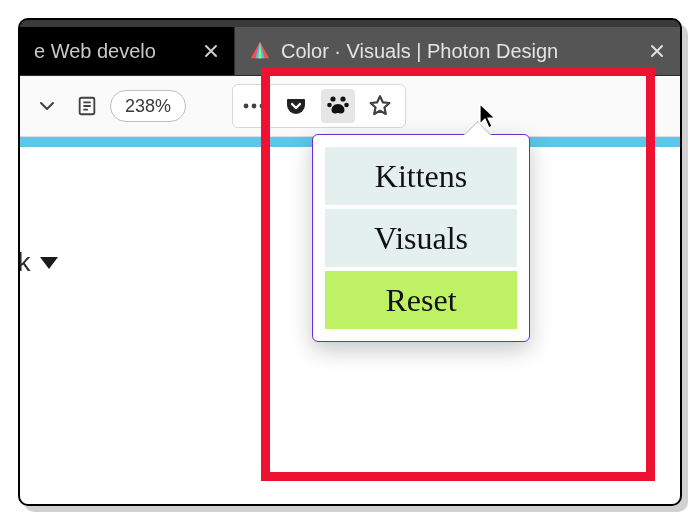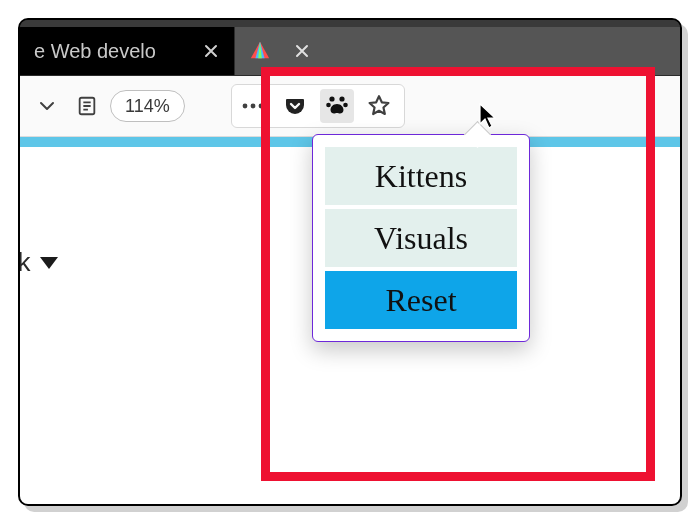--- a/index.html
+++ b/index.html
@@ -142,21 +142,21 @@
   }
   .popup-item {
     height: 58px;
     display: flex; align-items: center; justify-content: center;
     font-family: Georgia, "Times New Roman", serif;
     font-size: 32px;
     color: #111;
     margin-bottom: 4px;
   }
   .popup-item.opt { background: #e3f0ed; }
-  .popup-item.reset { background: #0ea5e9; margin-bottom: 0; }
+  .popup-item.reset { background: #bef264; margin-bottom: 0; }
   
   .cursor {
     position: absolute;
     left: 478px; top: 102px;
     width: 20px; height: 28px;
     pointer-events: none;
     z-index: 50;
   }
   svg { display: block; }
 </style>
@@ -175,20 +175,21 @@
       </span>
     </div>
     <div class="tab active">
       <span class="favicon">
         <svg width="22" height="22" viewBox="0 0 24 24">
           <polygon points="12,2 22,20 2,20" fill="#ff4d4d"></polygon>
           <polygon points="12,2 17,20 7,20" fill="#4db8ff"></polygon>
           <polygon points="12,2 14,20 10,20" fill="#7cff5e"></polygon>
         </svg>
       </span>
+      <span class="label">Color · Visuals | Photon Design</span>
       <span class="close">
         <svg width="14" height="14" viewBox="0 0 14 14">
             <path d="M2 2 L12 12 M12 2 L2 12" stroke="#e0e0e0" stroke-width="2" stroke-linecap="round"></path>
           </svg>
       </span>
     </div>
   </div>
 
   <div class="toolbar">
     <div class="tool">
@@ -198,21 +199,21 @@
     </div>
     <div class="tool">
       <svg width="22" height="22" viewBox="0 0 24 24">
           <rect x="4" y="3" width="16" height="18" rx="2" fill="none" stroke="#404040" stroke-width="2"></rect>
           <line x1="8" y1="8" x2="16" y2="8" stroke="#404040" stroke-width="2"></line>
           <line x1="8" y1="12" x2="16" y2="12" stroke="#404040" stroke-width="2"></line>
           <line x1="8" y1="16" x2="13" y2="16" stroke="#404040" stroke-width="2"></line>
         </svg>
     </div>
     <div class="tool zoom">
-      <span>114%</span>
+      <span>238%</span>
     </div>
 
     <div style="flex:0 0 30px"></div>
 
     <div class="toolbar-right">
       <div class="tool">
         <svg width="26" height="20" viewBox="0 0 26 20">
             <circle cx="5" cy="10" r="2.4" fill="#404040"></circle>
             <circle cx="13" cy="10" r="2.4" fill="#404040"></circle>
             <circle cx="21" cy="10" r="2.4" fill="#404040"></circle>

